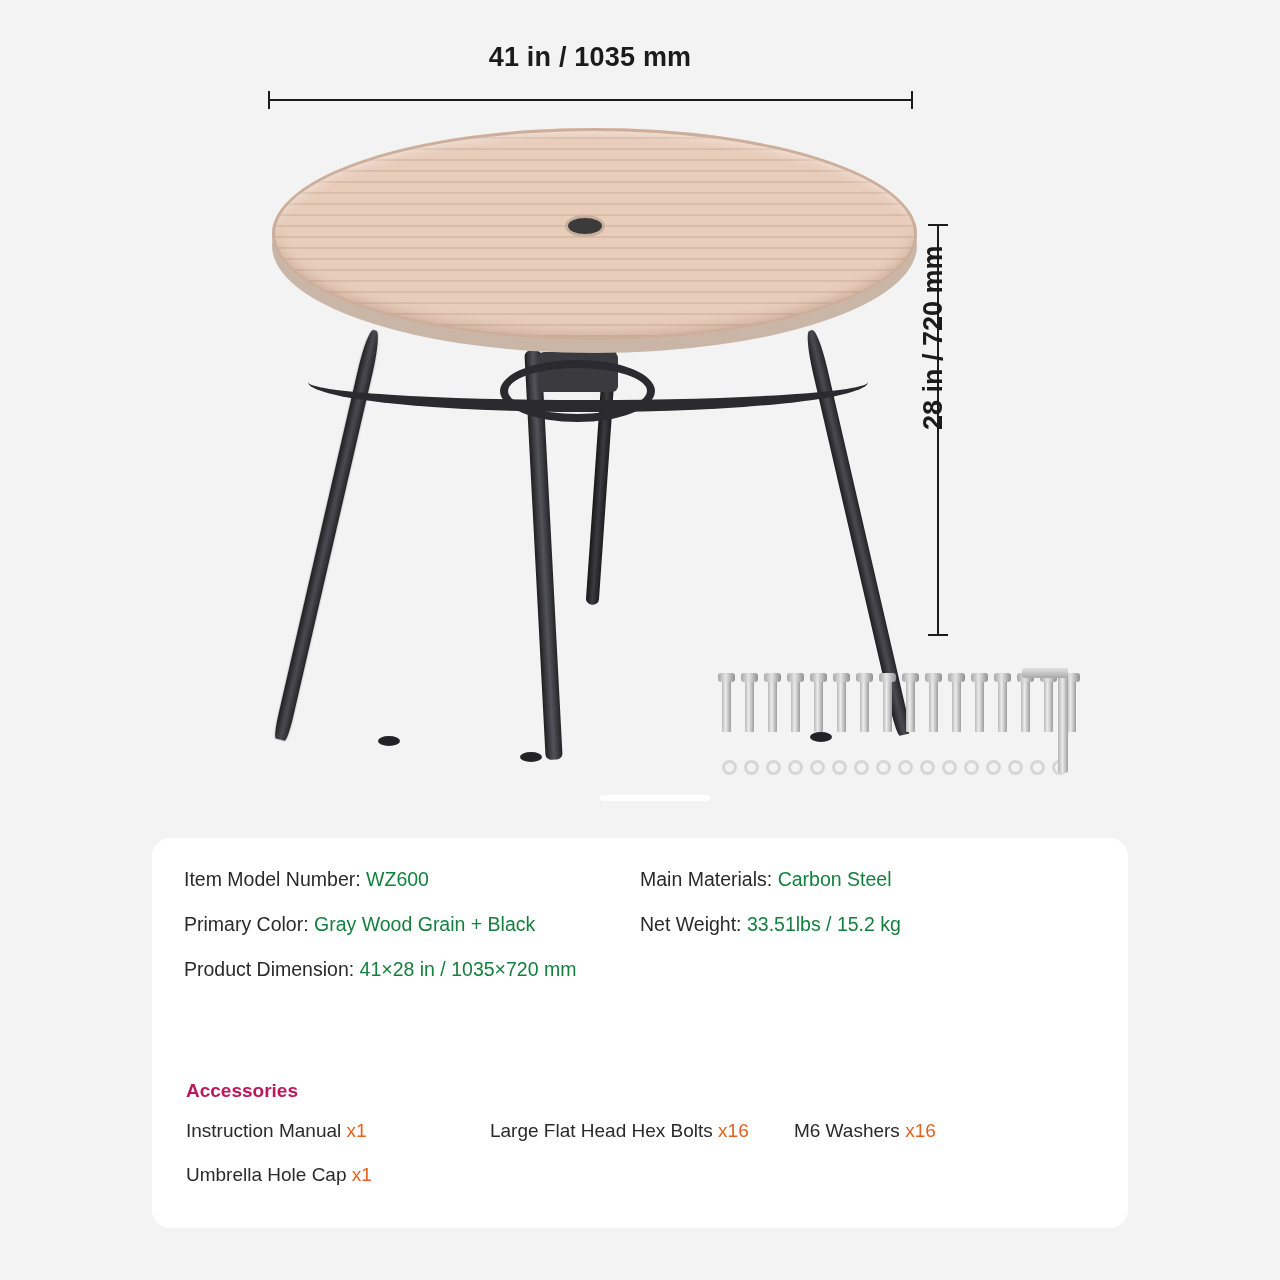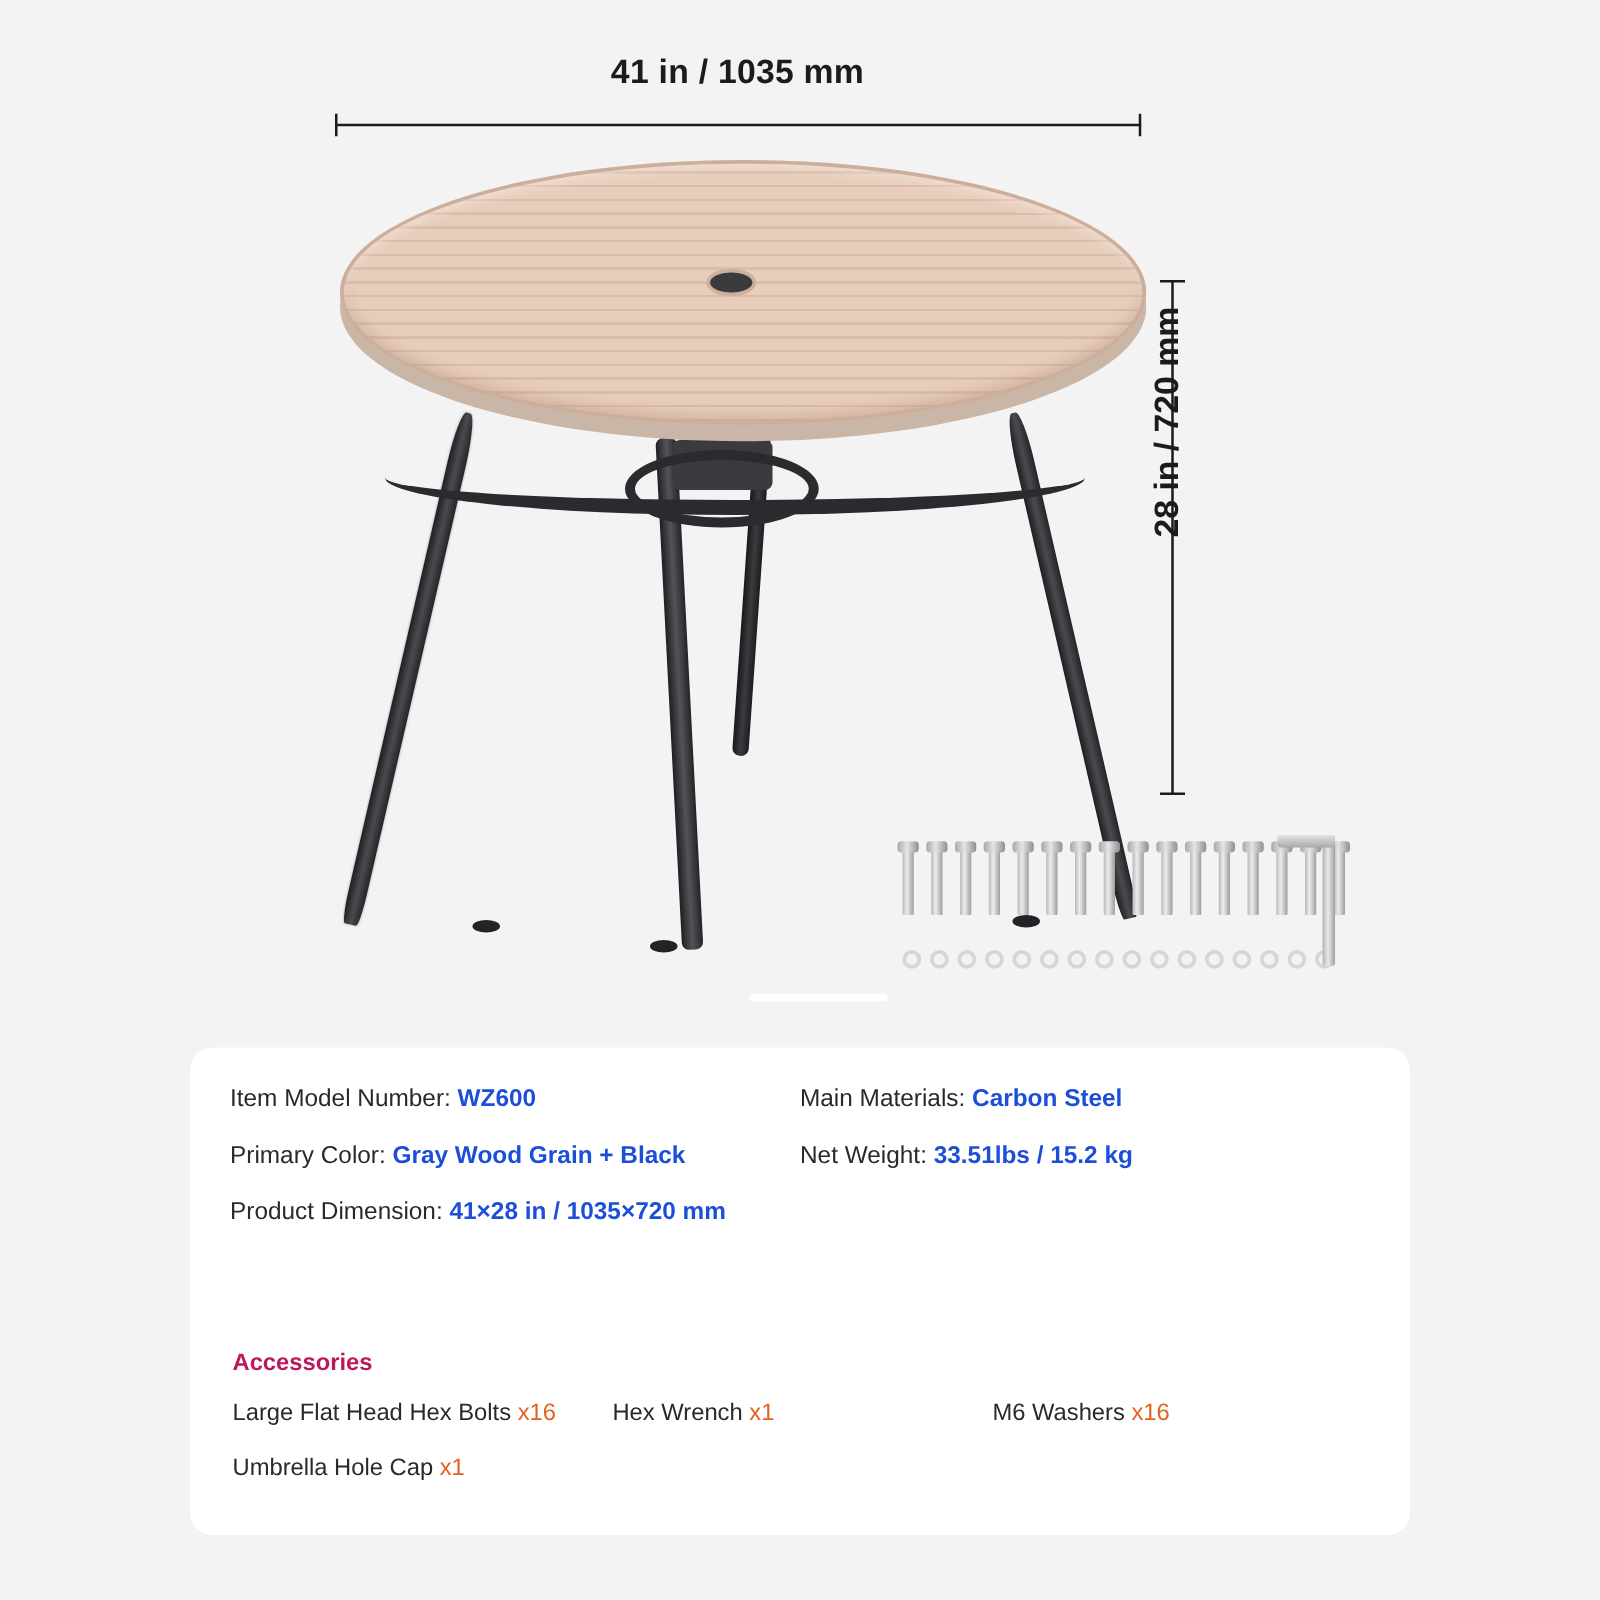--- a/index.html
+++ b/index.html
@@ -315,21 +315,21 @@
   .spec-col {
     width: 50%;
   }
   .spec-row {
     font-size: 19.5px;
     color: #2a2a2a;
     margin-bottom: 22px;
     white-space: nowrap;
   }
   .spec-label { color: #2a2a2a; }
-  .spec-value { color: #1d4ed8; font-weight: bold; }
+  .spec-value { color: #15803d; font-weight: normal; }
 
   .acc-title {
     position: absolute;
     left: 34px;
     top: 242px;
     font-size: 19px;
     font-weight: bold;
     color: #be185d;
   }
   .acc-grid {
@@ -446,26 +446,26 @@
           <span class="spec-label">Net Weight:</span>
           <span class="spec-value">33.51lbs / 15.2 kg</span>
         </div>
       </div>
     </div>
 
     <div class="acc-title">Accessories</div>
 
     <div class="acc-grid">
       <div class="acc-item">
+        <span>Instruction Manual</span>
+        <span class="acc-qty">x1</span>
+      </div>
+      <div class="acc-item">
         <span>Large Flat Head Hex Bolts</span>
         <span class="acc-qty">x16</span>
-      </div>
-      <div class="acc-item">
-        <span>Hex Wrench</span>
-        <span class="acc-qty">x1</span>
       </div>
       <div class="acc-item">
         <span>M6 Washers</span>
         <span class="acc-qty">x16</span>
       </div>
       <div class="acc-item">
         <span>Umbrella Hole Cap</span>
         <span class="acc-qty">x1</span>
       </div>
     </div>

